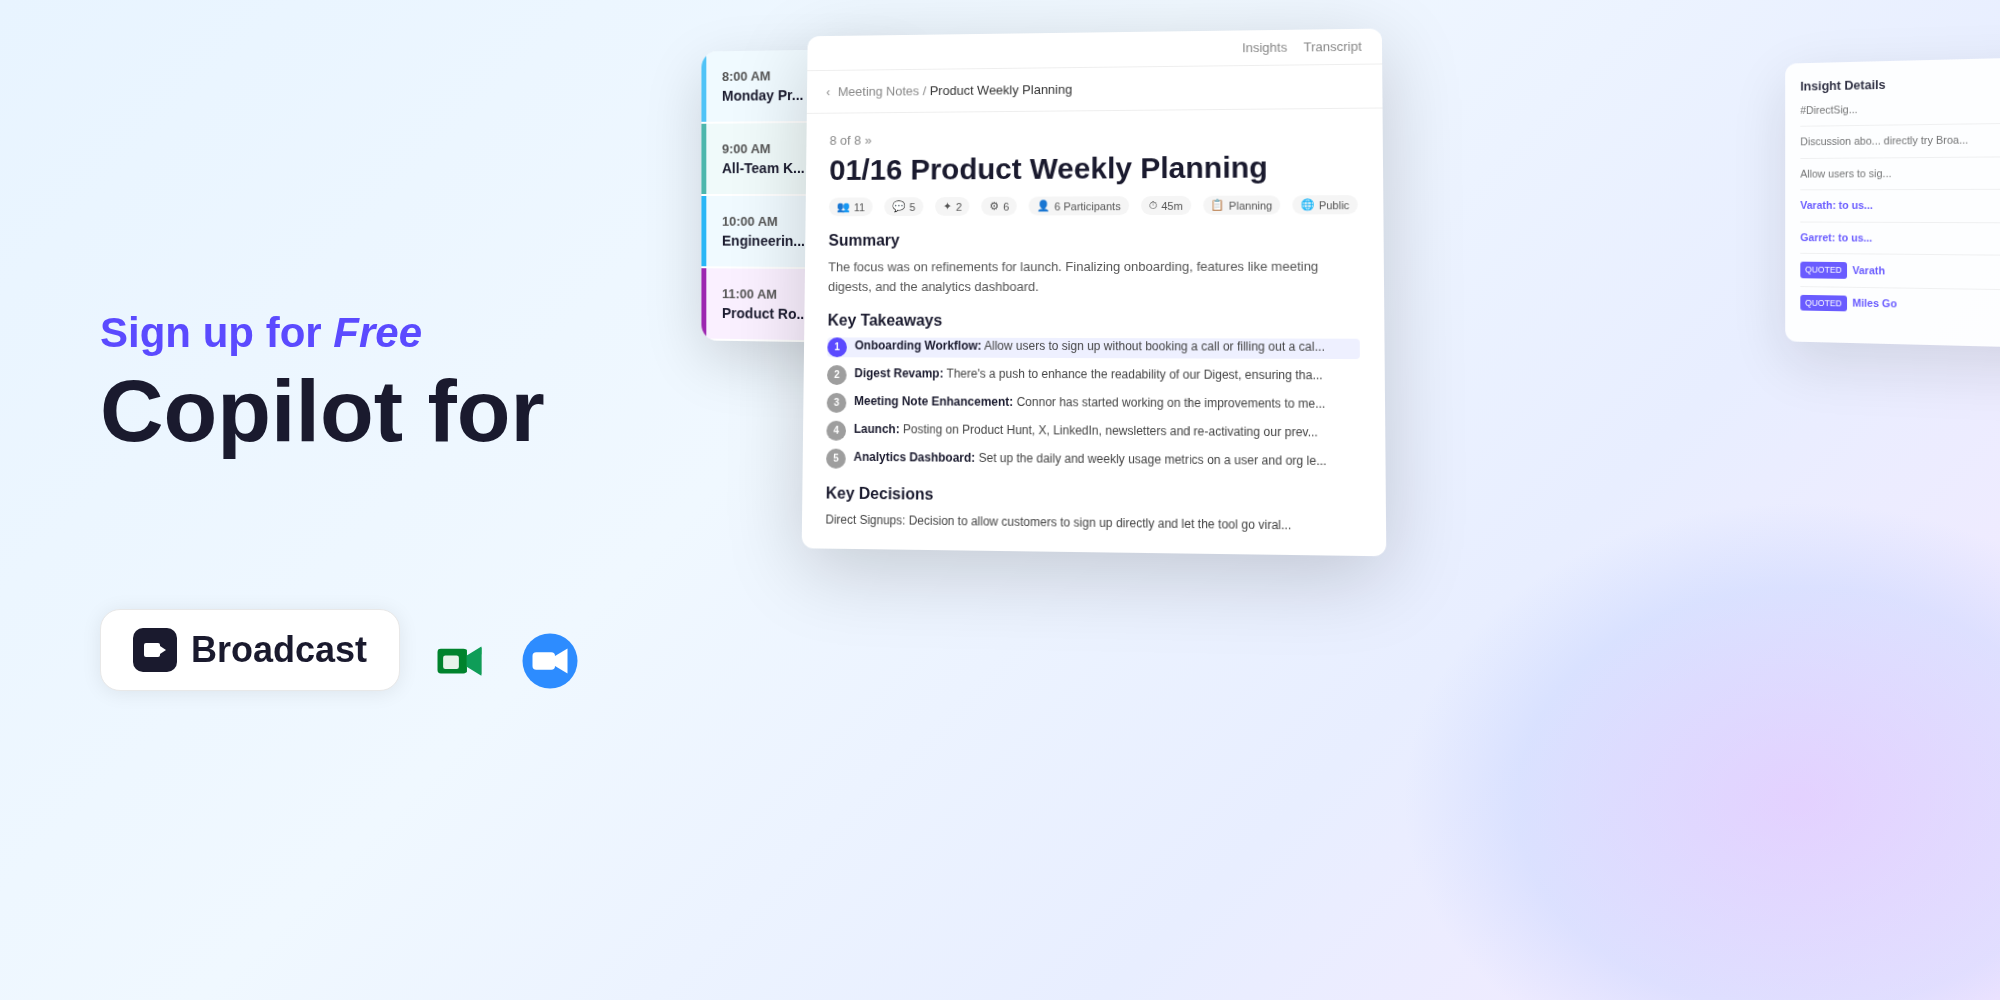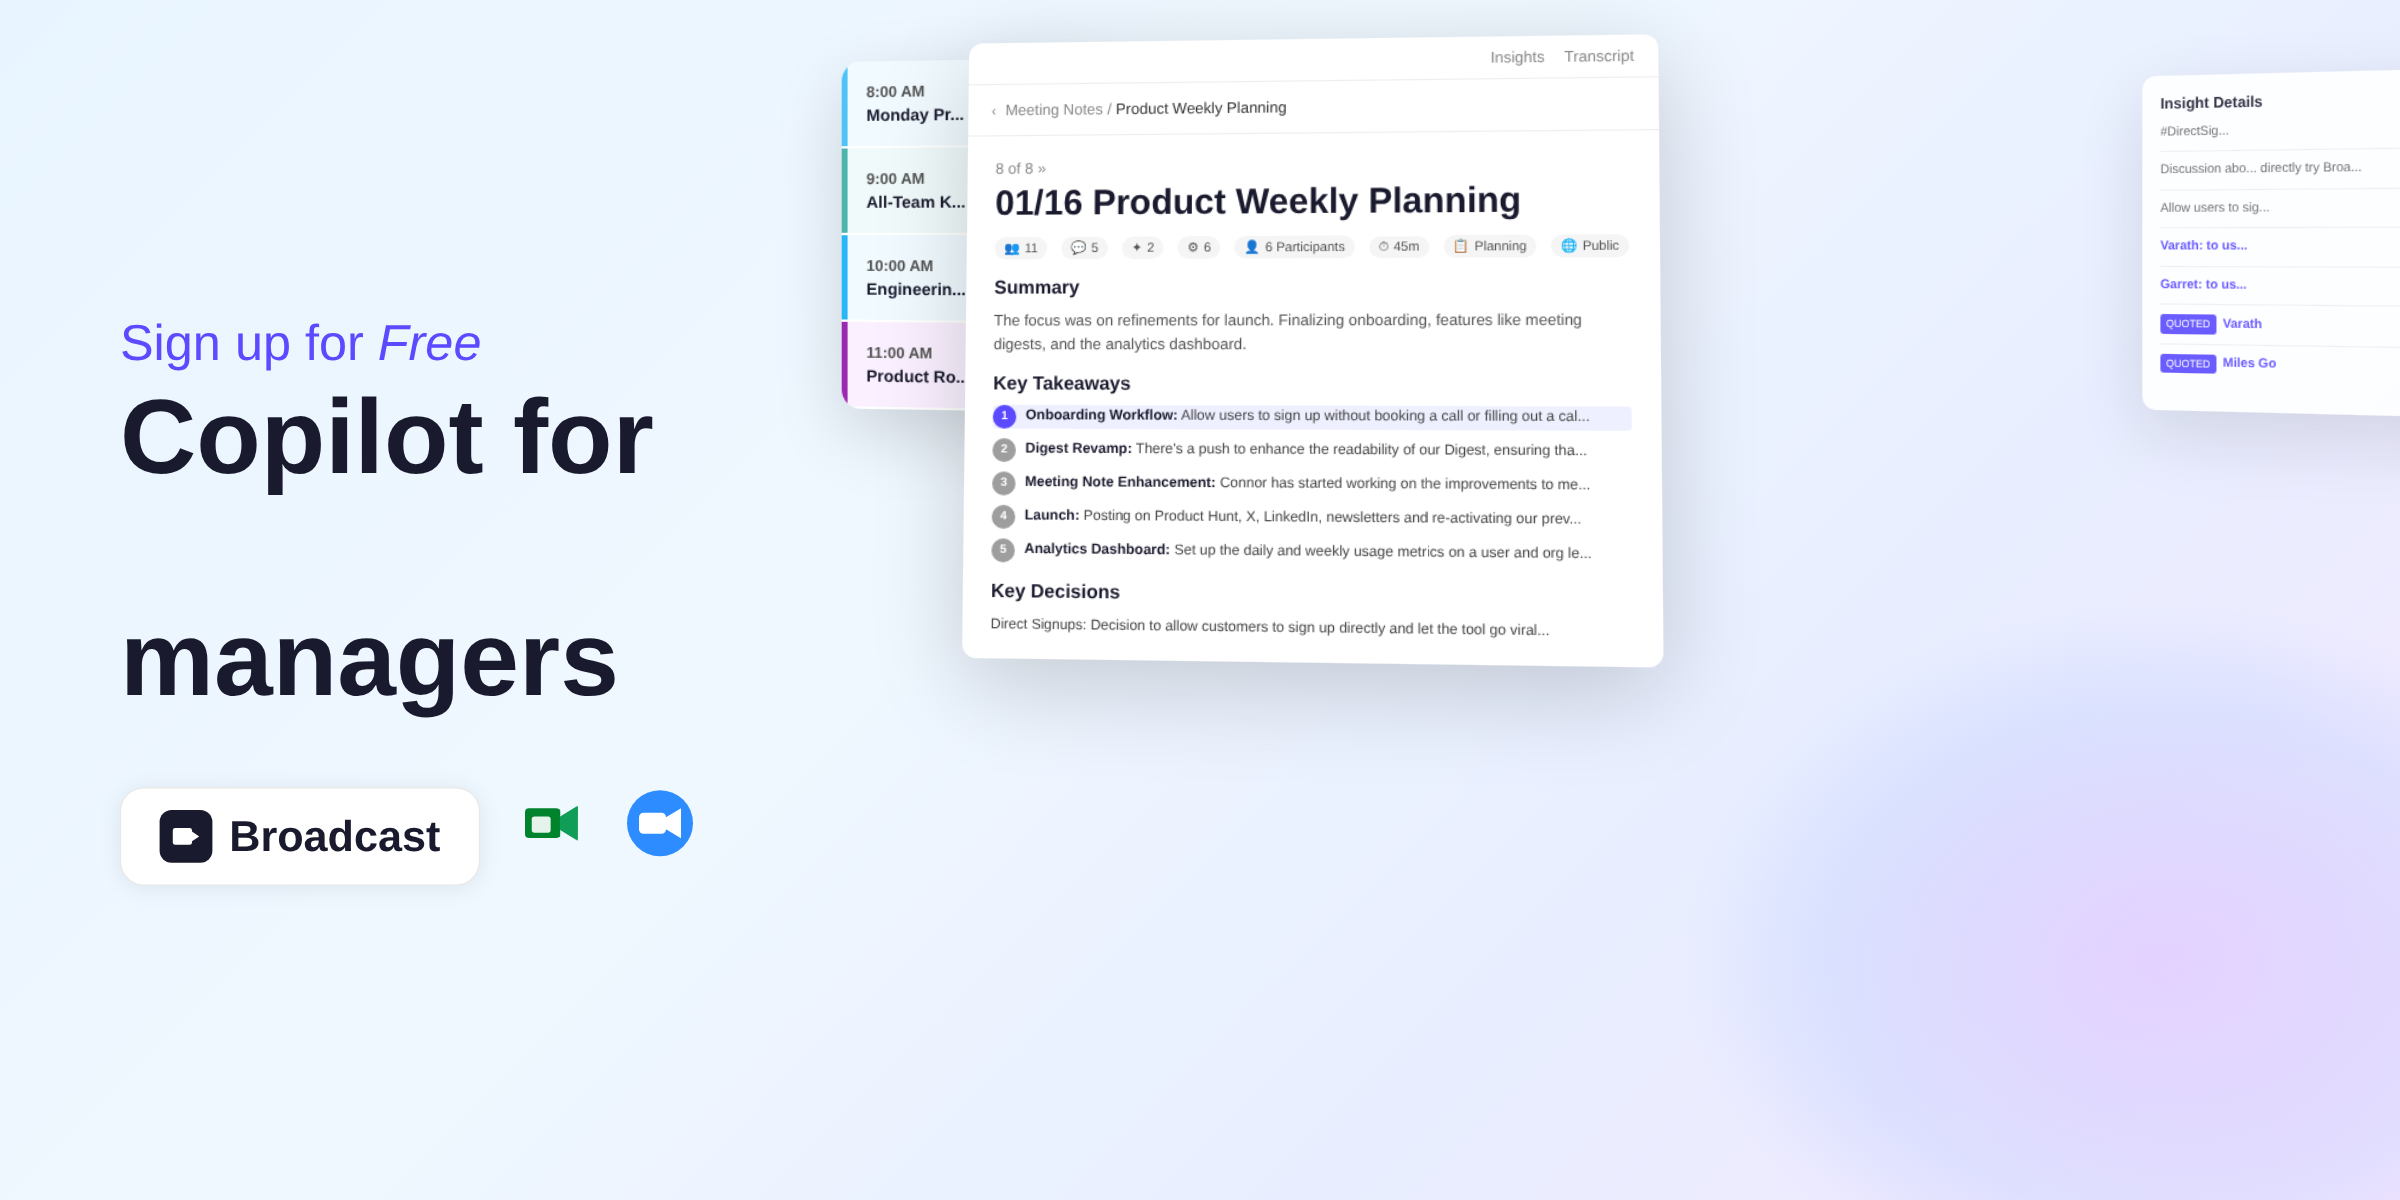--- a/index.html
+++ b/index.html
@@ -24,42 +24,42 @@
     .hero-section {
       width: 700px;
       padding: 80px 100px;
       flex-shrink: 0;
       position: relative;
       z-index: 2;
     }
 
     .signup-text {
       font-size: 42px;
-      font-weight: 400;
+      font-weight: 700;
       color: #5b4aff;
       margin-bottom: 8px;
     }
 
     .signup-text em {
       font-style: italic;
       color: #5b4aff;
     }
 
     .hero-heading {
       font-size: 88px;
       font-weight: 900;
       color: #1a1a2e;
       line-height: 1.05;
       margin-bottom: 60px;
     }
 
     
     .brand-badges {
       display: flex;
-      align-items: flex-start;
+      align-items: flex-end;
       gap: 30px;
     }
 
     .broadcast-badge {
       display: flex;
       align-items: center;
       gap: 14px;
       background: white;
       border-radius: 20px;
       padding: 18px 32px;
@@ -352,21 +352,20 @@
 
   <div class="hero-section">
 
     <div class="signup-text">
       <span>Sign up for </span><em>Free</em>
     </div>
 
     <div class="hero-heading">
       <span>Copilot for</span><br>
       <br>
-      <span>managers</span>
     </div>
 
     <div class="brand-badges">
 
       <div class="broadcast-badge">
         <div class="broadcast-icon">
           <svg viewBox="0 0 28 28" fill="none">
             <rect x="3" y="7" width="16" height="14" rx="2" fill="white"></rect>
             <polygon points="19,10 25,14 19,18" fill="white"></polygon>
           </svg>

